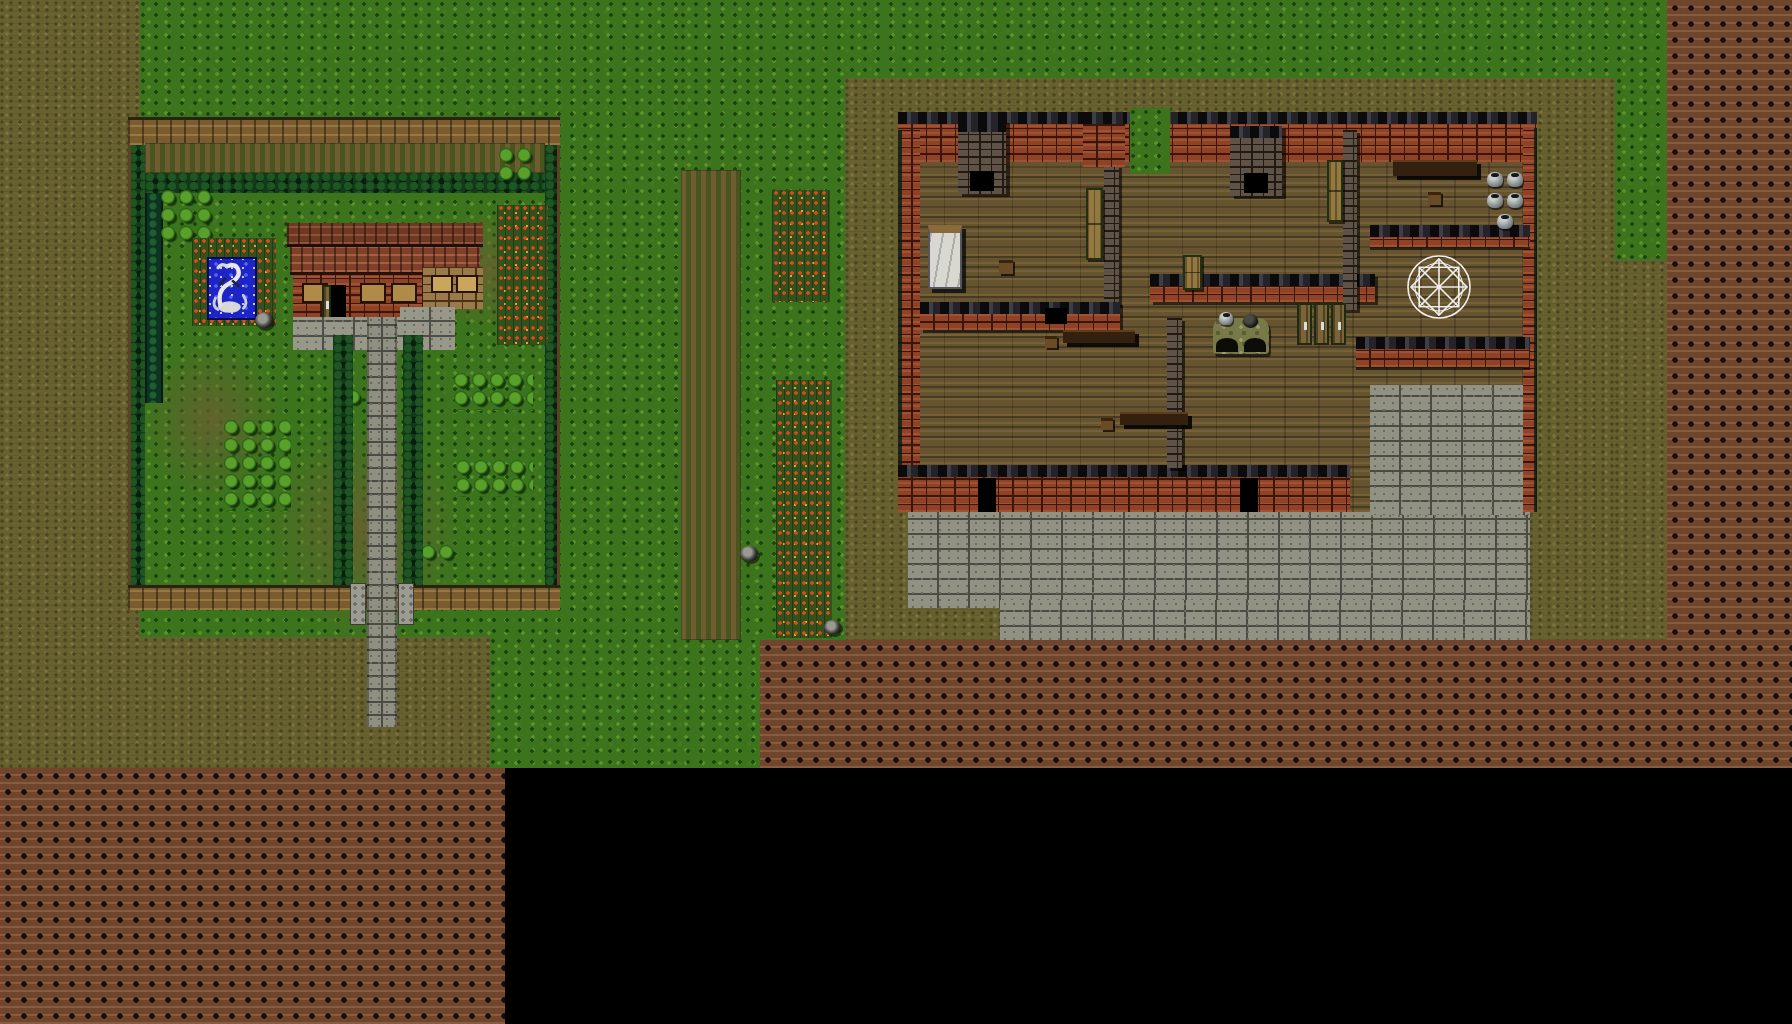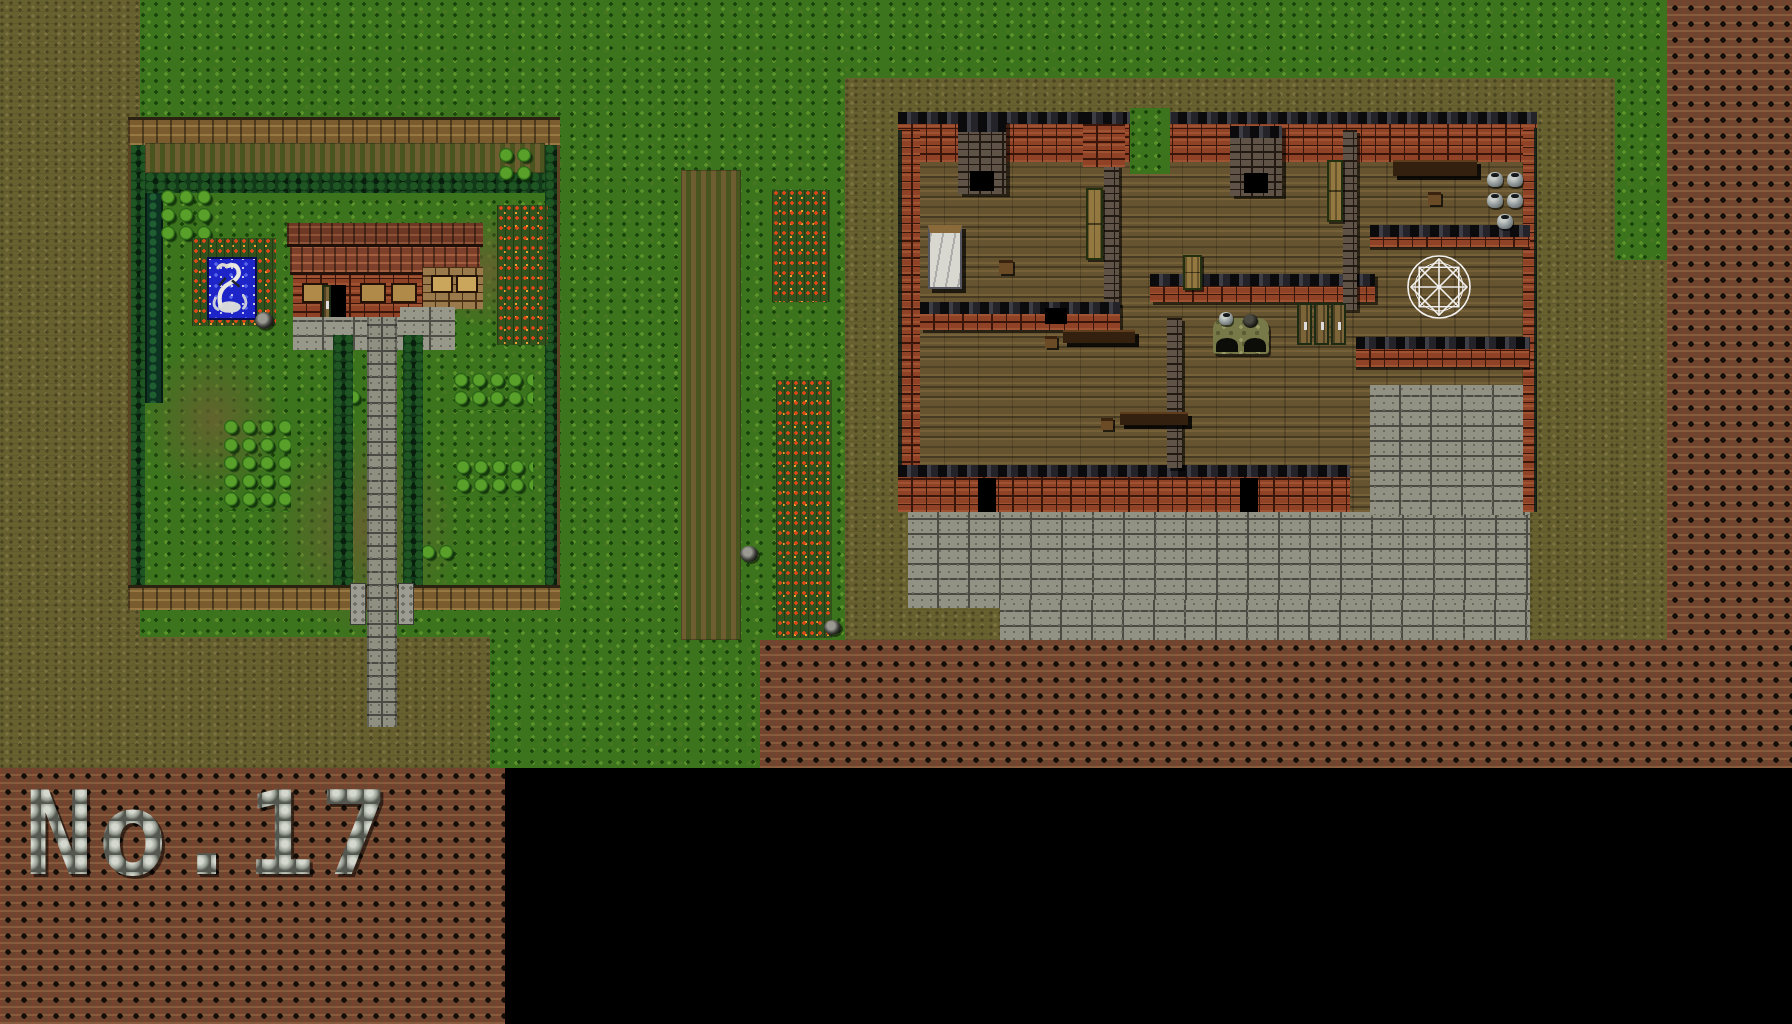--- a/index.html
+++ b/index.html
@@ -287,14 +287,13 @@
       <g stroke="#ffffff" fill="none" stroke-width="1.6" opacity=".92">
         <circle r="31"></circle>
           <circle r="24" stroke-width="1"></circle>
         <polygon points="0,-28 28,0 0,28 -28,0"></polygon>
         <polygon points="19.8,-19.8 19.8,19.8 -19.8,19.8 -19.8,-19.8"></polygon>
         <path d="M0,-28 L0,28 M-28,0 L28,0 M-19.8,-19.8 L19.8,19.8 M19.8,-19.8 L-19.8,19.8"></path>
       </g>
     </svg>
   </div>
 
-  <div class="abs map-label" style="left:24px;top:770px;width:420px;height:140px">No.17</div>
 </div>
 
 </body></html>

